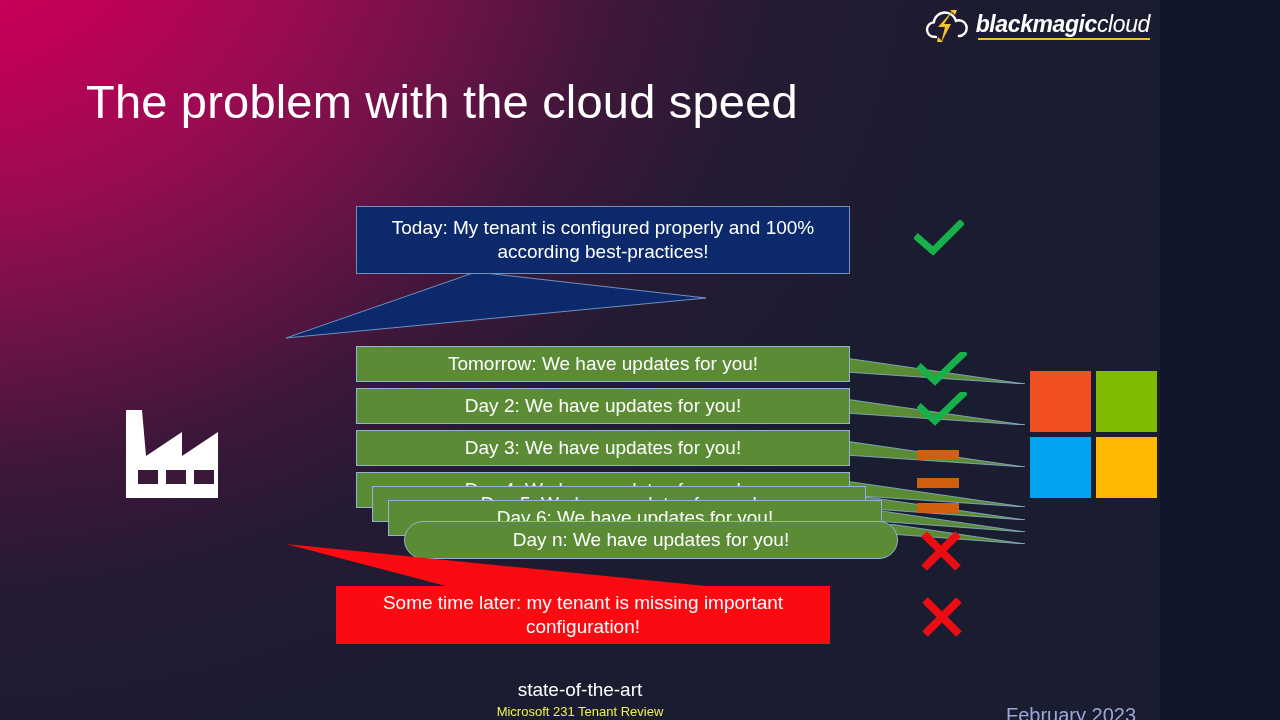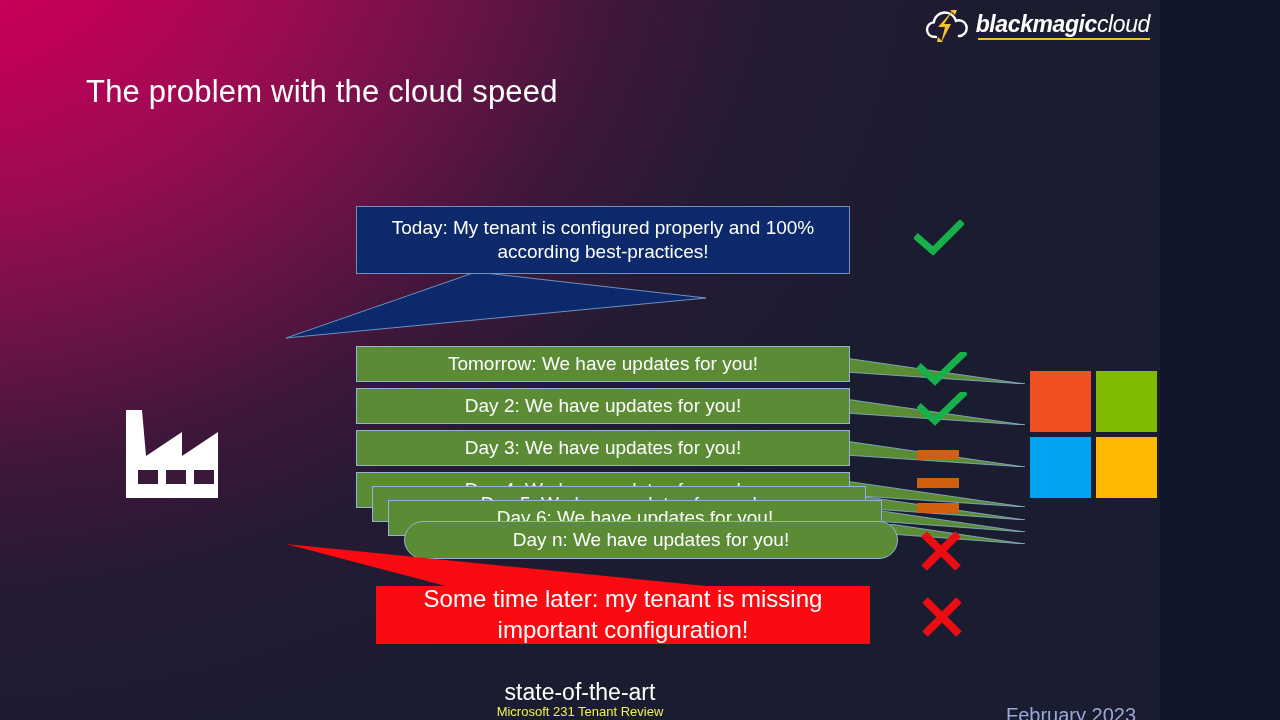--- a/index.html
+++ b/index.html
@@ -43,21 +43,21 @@
     position: absolute;
     left: 2px; right: 0; bottom: 0;
     height: 2px;
     background: #f2c12e;
   }
   
   .slide-title {
     position: absolute;
     left: 86px;
     top: 74px;
-    font-size: 31px;
+    font-size: 47px;
     font-weight: normal;
     color: #ffffff;
     letter-spacing: 0.2px;
     white-space: nowrap;
   }
   
   .factory { position: absolute; left: 124px; top: 408px; width: 118px; height: 90px; }
   
   .callout {
     position: absolute;
@@ -84,23 +84,23 @@
   .callout-green {
     background: #5b8c35;
     border: 1px solid #8fb4d8;
     font-size: 19px;
     height: 36px;
     width: 494px;
     left: 356px;
   }
   .tail-green { position: absolute; pointer-events: none; }
   .callout-red {
-    left: 376px; top: 586px; width: 494px; height: 58px;
+    left: 336px; top: 586px; width: 494px; height: 58px;
     background: #fb0a11;
-    font-size: 24px;
+    font-size: 19px;
     padding: 0 14px;
     text-align: center;
   }
   .tail-red {
     position: absolute;
     left: 286px; top: 540px; width: 420px; height: 50px;
     pointer-events: none;
   }
   
   .mark { position: absolute; }
@@ -115,21 +115,21 @@
     grid-template-rows: 61px 61px;
     gap: 5px;
   }
   .ms-sq { width: 100%; height: 100%; }
   
   .footer-center {
     position: absolute;
     left: 0; right: 0; top: 679px;
     text-align: center;
     color: #ffffff;
-    font-size: 23px;
+    font-size: 19px;
   }
   .footer-left {
     position: absolute;
     left: 0; right: 0; top: 704px;
     text-align: center;
     color: #f2f24a;
     font-size: 13px;
   }
   .footer-right {
     position: absolute;

